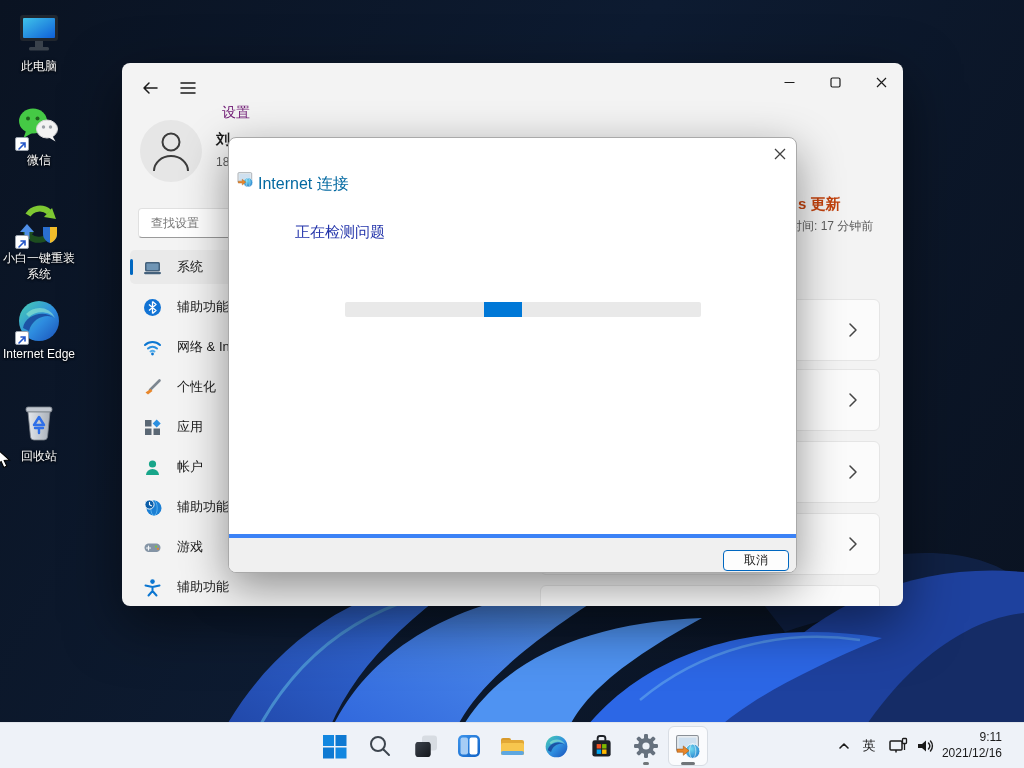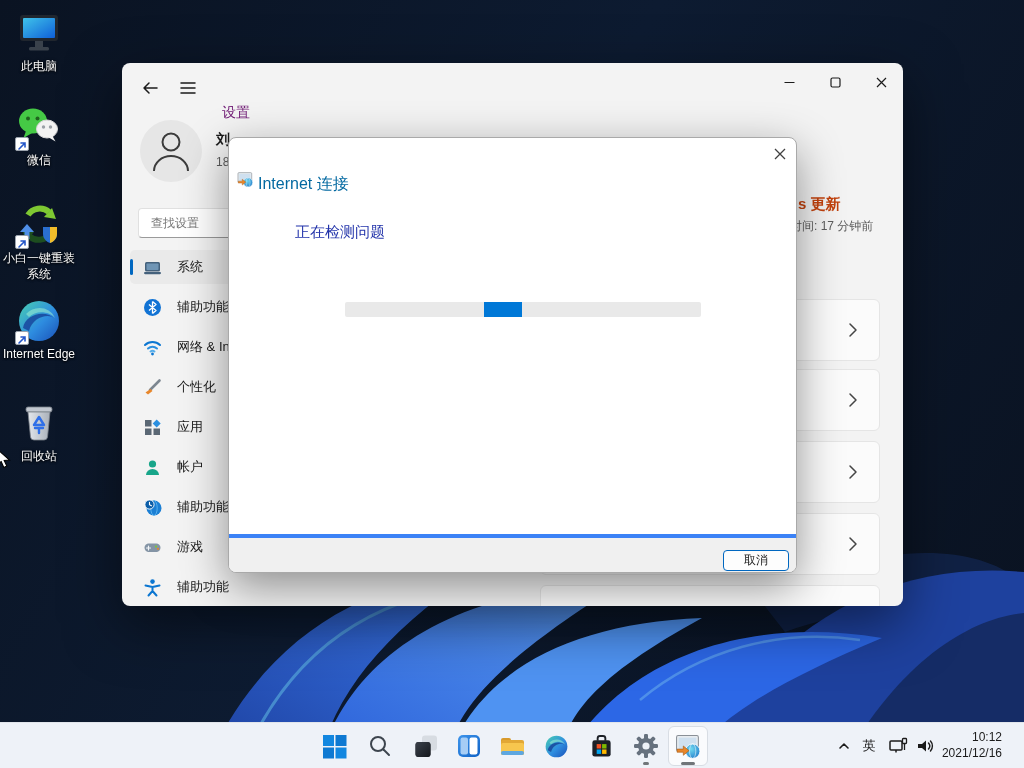--- a/index.html
+++ b/index.html
@@ -503,21 +503,21 @@
       <line x1="16.5" y1="6.5" x2="16.5" y2="13" stroke="#1b1b1b" stroke-width="1.3"></line>
     </svg>
   </div>
   <div class="tray-item" style="left:912px;top:8px;width:26px;height:30px">
     <svg width="18" height="16" viewBox="0 0 18 16">
       <path d="M2 6 H6 L10 2.5 V13.5 L6 10 H2 Z" fill="#1b1b1b"></path>
       <path d="M12.5 5 A4.5 4.5 0 0 1 12.5 11 M14.5 3 A7.5 7.5 0 0 1 14.5 13" stroke="#1b1b1b" stroke-width="1.4" fill="none" stroke-linecap="round"></path>
     </svg>
   </div>
   <div id="clock" class="abs">
-    <div>10:12</div>
+    <div>9:11</div>
     <div>2021/12/16</div>
   </div>
 </div>
 
 <div id="cursor" class="abs">
   <svg width="16" height="22" viewBox="0 0 16 22">
     <path d="M1 1 L1 17 L5.2 13.6 L7.8 19.5 L10.8 18.1 L8.2 12.4 L13.5 12 Z" fill="#fff" stroke="#000" stroke-width="1.1"></path>
   </svg>
 </div>
 

